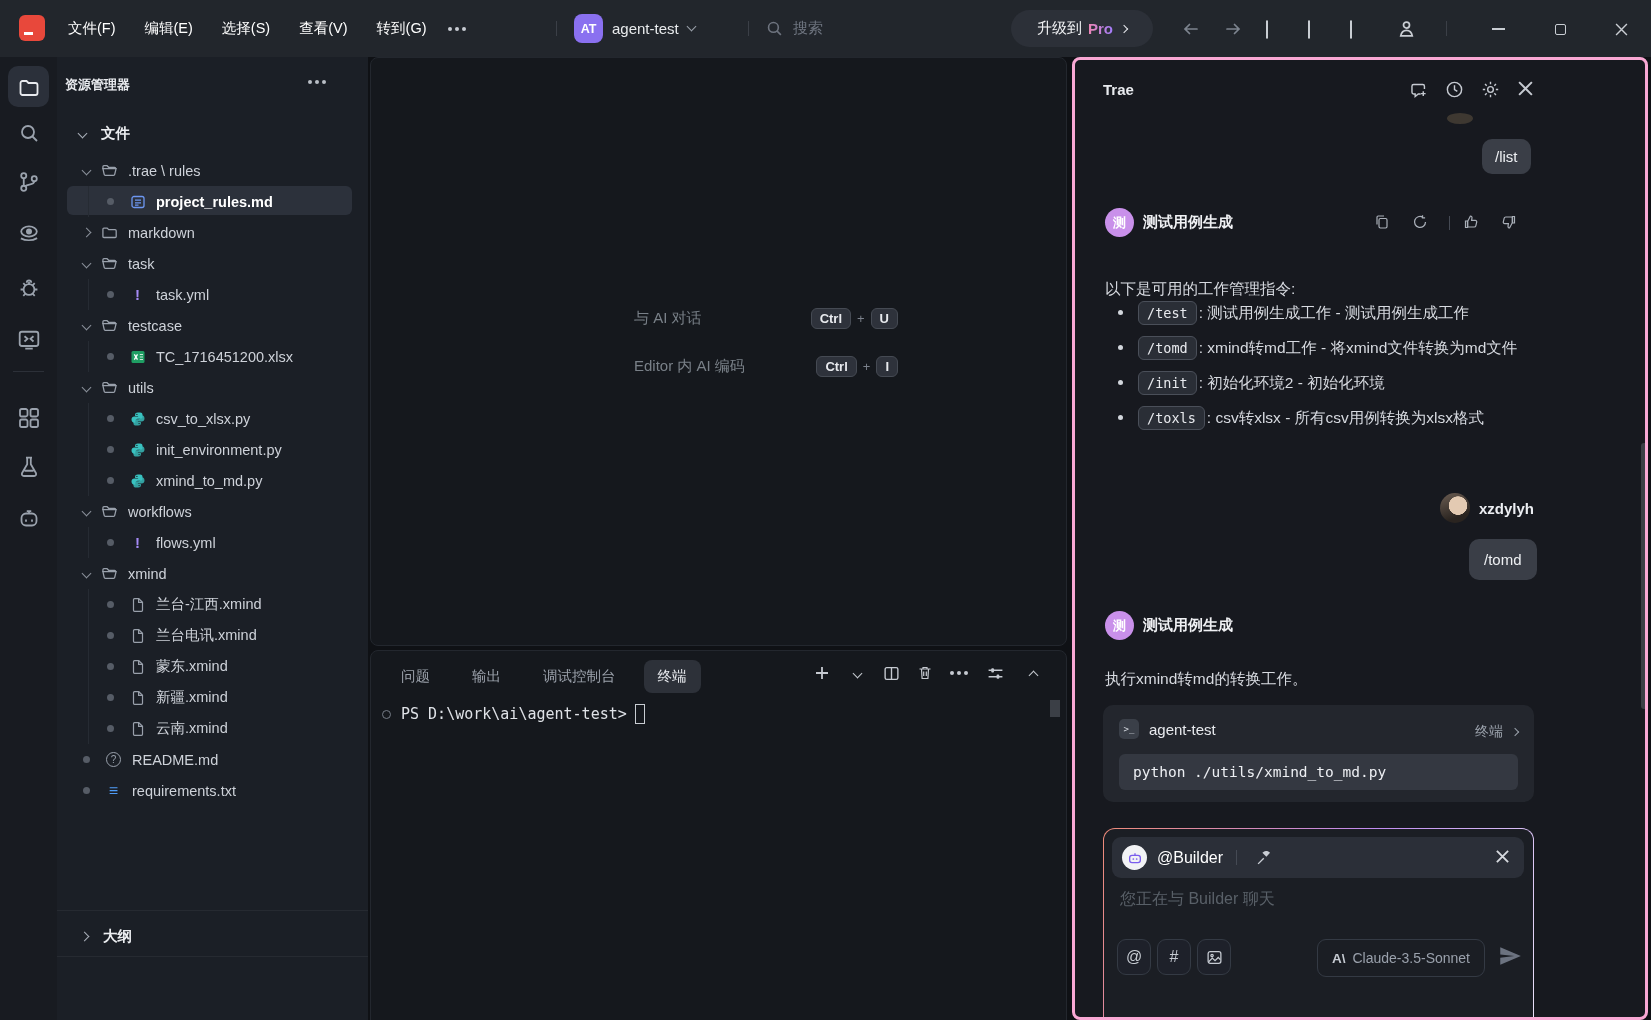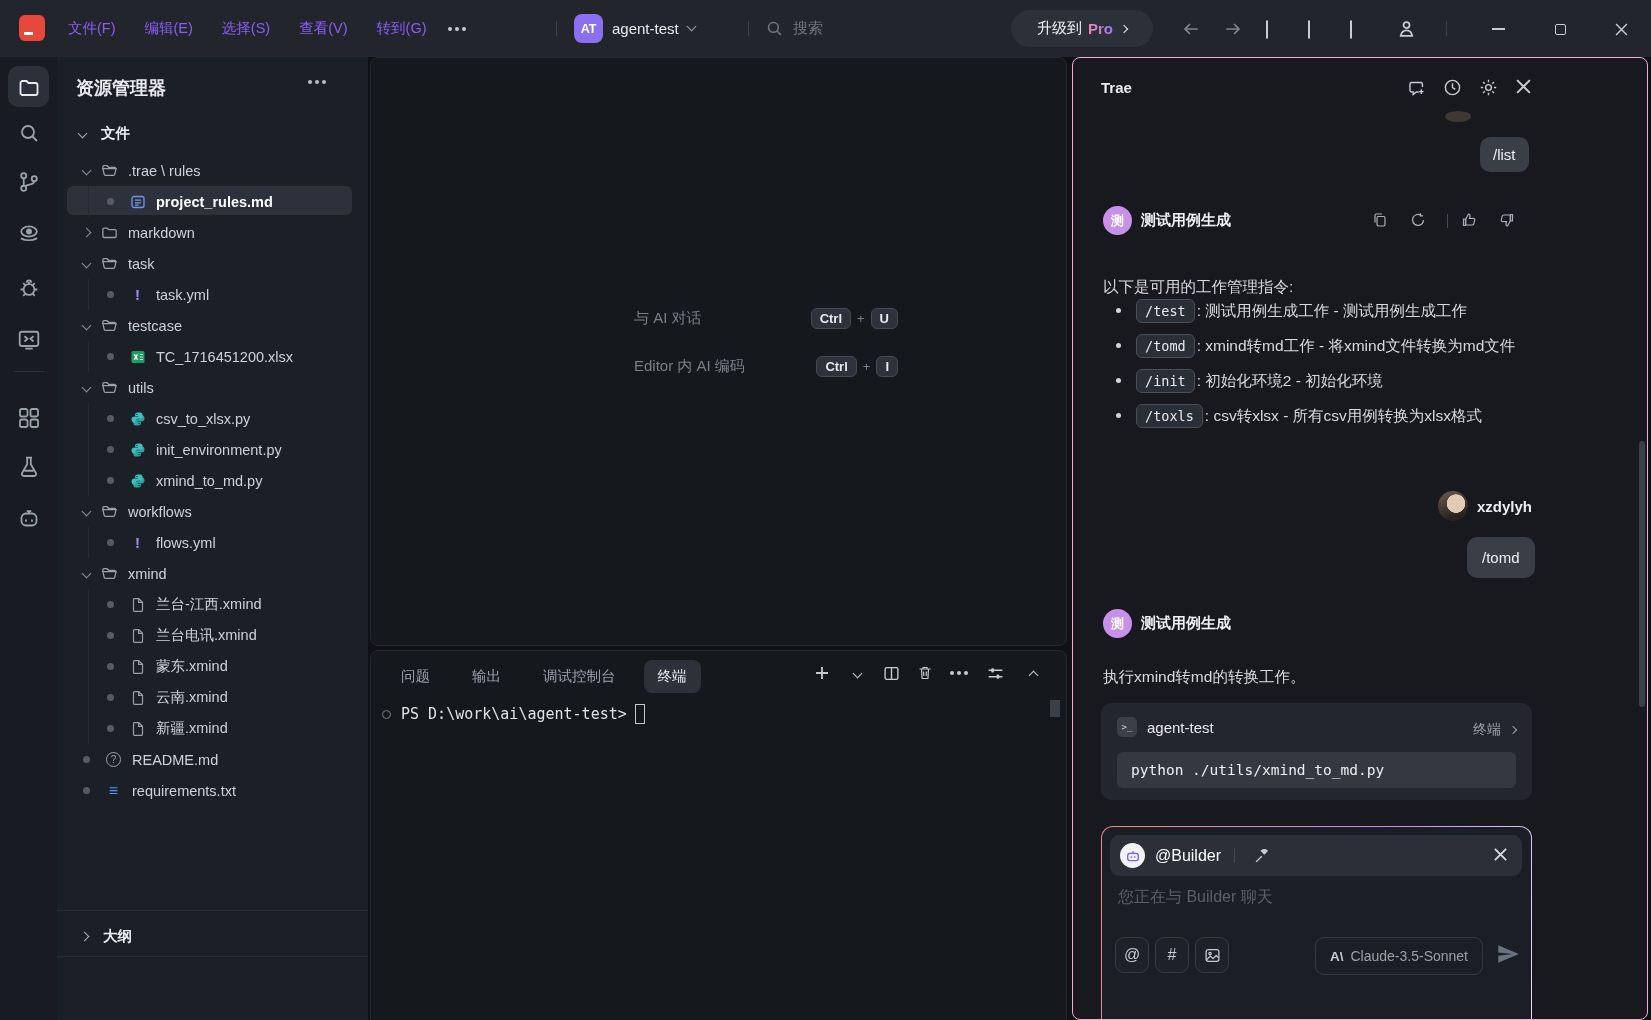--- a/index.html
+++ b/index.html
@@ -13,21 +13,21 @@
   .chev.right { transform:rotate(-45deg); }
   .chev.up    { transform:rotate(-135deg); }
   .dots { display:inline-block; width:4px; height:4px; border-radius:50%; background:currentColor;
           box-shadow:-7px 0 0 currentColor, 7px 0 0 currentColor; }
 
   
   #titlebar { position:absolute; left:0; top:0; width:1651px; height:57px; background:#22262c; }
   #app-logo { position:absolute; left:19px; top:15px; width:26px; height:26px; background:#e8483b; border-radius:6px; }
   #app-logo i { position:absolute; left:5px; top:17px; width:9px; height:3px; background:#fff; }
   #menubar { position:absolute; left:68px; top:0; height:57px; display:flex; align-items:center; gap:29px; }
-  .menu-item { font-size:14.5px; color:#8b5cf6; cursor:default; }
+  .menu-item { font-size:14.5px; color:#ffffff; cursor:default; }
   .menu-more { color:#c7cbd2; }
   .tb-sep { position:absolute; top:21px; width:1px; height:15px; background:#3b3f47; }
   #project-switcher { position:absolute; left:574px; top:0; height:57px; display:flex; align-items:center; gap:9px; }
   #project-badge { width:29px; height:29px; border-radius:8px; background:#8a70f0; color:#fff; font-size:12.5px; font-weight:bold;
                    display:flex; align-items:center; justify-content:center; }
   #project-name { font-size:15px; color:#e8eaec; }
   #project-switcher .chev { color:#9aa0aa; margin-top:-4px; }
   #global-search { position:absolute; left:766px; top:0; height:57px; display:flex; align-items:center; gap:10px; color:#6e747f; font-size:15px; }
   #upgrade-btn { position:absolute; left:1011px; top:10px; width:142px; height:37px; background:#2c3038; border-radius:19px;
                  display:flex; align-items:center; justify-content:center; gap:6px; font-size:15px; color:#f2f3f5; }
@@ -43,21 +43,21 @@
   .win-ctl { position:absolute; top:18px; width:22px; height:22px; display:flex; align-items:center; justify-content:center; color:#c9cdd3; }
 
   
   #activitybar { position:absolute; left:0; top:57px; width:57px; height:963px; background:#181b21; }
   .act-item { position:absolute; left:17px; width:24px; height:24px; color:#9aa2ad; }
   .act-sel-bg { position:absolute; left:8px; top:9px; width:41px; height:41px; background:#2b303a; border-radius:10px; }
   .act-div { position:absolute; left:13px; width:31px; height:1px; background:#2c3038; }
 
   
   #sidebar { position:absolute; left:57px; top:57px; width:311px; height:963px; background:#1b1f26; }
-  #sidebar-title { position:absolute; left:19px; top:19px; font-size:18px; font-weight:bold; color:#e9ebef; }
+  #sidebar-title { position:absolute; left:8px; top:19px; font-size:13px; font-weight:bold; color:#e9ebef; }
   #sidebar-more { position:absolute; left:258px; top:23px; color:#b9bec6; }
   #files-row { position:absolute; left:0; top:62px; width:100%; height:28px; display:flex; align-items:center; }
   #files-row .chev { margin-left:22px; color:#aab0ba; }
   #files-row .sec-label { margin-left:15px; font-size:14.5px; font-weight:bold; color:#eceef1; }
   #file-tree { position:absolute; left:0; top:98px; width:100%; }
   .row { position:relative; height:31px; display:flex; align-items:center; font-size:14.5px; color:#ced2d9; z-index:0; }
   .row .chev { color:#8b919b; flex:0 0 7px; }
   .row.folder { padding-left:26px; }
   .row.folder .icon { margin-left:11px; }
   .row.folder .label { margin-left:10px; }
@@ -94,21 +94,21 @@
   #panel-tabs { position:absolute; left:16px; top:5px; display:flex; gap:14px; align-items:center; height:40px; }
   .tab { font-size:14.5px; color:#9ba1ab; padding:7px 14px; border-radius:8px; }
   .tab.active { background:#2d3139; color:#e9ebef; }
   .p-icon { position:absolute; top:13px; width:18px; height:18px; color:#c6cad1; display:flex; align-items:center; justify-content:center; }
   #prompt-row { position:absolute; left:11px; top:53px; display:flex; align-items:center; font-family:"DejaVu Sans Mono","Liberation Mono",monospace; font-size:15px; color:#dfe2e7; }
   #prompt-circle { width:9px; height:9px; border:1.5px solid #757c86; border-radius:50%; margin-right:10px; }
   #cursor { display:inline-block; width:10px; height:20px; border:1px solid #c8ccd2; margin-left:8px; }
   #panel-scroll-thumb { position:absolute; left:679px; top:49px; width:10px; height:17px; background:#3b3f46; }
 
   
-  #rightpanel { position:absolute; left:1072px; top:57px; width:576px; height:963px; background:#17191f; border:1px solid #f9a8d4; border-radius:8px; overflow:hidden;text-decoration:underline; }
+  #rightpanel { position:absolute; left:1072px; top:57px; width:576px; height:963px; background:#17191f; border:3px solid #f9a8d4; border-radius:8px; overflow:hidden;text-decoration:underline; }
   #rp-title { position:absolute; left:28px; top:21px; font-size:15px; font-weight:bold; color:#e9ebef; }
   .rp-act { position:absolute; top:20px; width:19px; height:19px; color:#c6cad1; }
   #sliver { position:absolute; left:372px; top:53px; width:26px; height:11px; border-radius:50%; background:#3e3831; }
   #list-badge { position:absolute; left:407px; top:79px; background:#3a3e47; border-radius:10px; padding:9px 13px; font-size:15px; color:#eef0f3; }
   .avatar { position:absolute; width:29px; height:29px; border-radius:50%; background:#c990ea; color:#fff; font-size:13px; font-weight:bold;
             display:flex; align-items:center; justify-content:center; }
   .sender { position:absolute; font-size:15px; font-weight:bold; color:#f0f1f4; }
   .msg-ic { position:absolute; width:17px; height:17px; color:#a9afb8; }
   #m1-sep { position:absolute; left:374px; top:156px; width:1px; height:14px; background:#454a54; }
   .chat-text { position:absolute; left:30px; width:436px; font-size:15.5px; color:#d7dae0; line-height:29px; }
@@ -452,31 +452,31 @@
         <span class="label">蒙东.xmind</span>
       </div>
       <div class="row child">
         <span class="dot"></span>
         <span class="icon">
           <svg width="16" height="16" viewBox="0 0 16 16" fill="none" stroke="#99a0ab" stroke-width="1.2">
             <path d="M3.5 2.7c0-.6.4-1 1-1h4.3l3.7 3.6v8c0 .6-.4 1-1 1h-7c-.6 0-1-.4-1-1z"></path>
             <path d="M8.6 1.8v3.6h3.7"></path>
           </svg>
         </span>
-        <span class="label">云南.xmind</span>
+        <span class="label">新疆.xmind</span>
       </div>
       <div class="row child">
         <span class="dot"></span>
         <span class="icon">
           <svg width="16" height="16" viewBox="0 0 16 16" fill="none" stroke="#99a0ab" stroke-width="1.2">
             <path d="M3.5 2.7c0-.6.4-1 1-1h4.3l3.7 3.6v8c0 .6-.4 1-1 1h-7c-.6 0-1-.4-1-1z"></path>
             <path d="M8.6 1.8v3.6h3.7"></path>
           </svg>
         </span>
-        <span class="label">新疆.xmind</span>
+        <span class="label">云南.xmind</span>
       </div>
       <div class="row rootfile">
         <span class="dot"></span>
         <span class="icon">
           <span class="readme-glyph">?</span>
         </span>
         <span class="label">README.md</span>
       </div>
       <div class="row rootfile">
         <span class="dot"></span>

